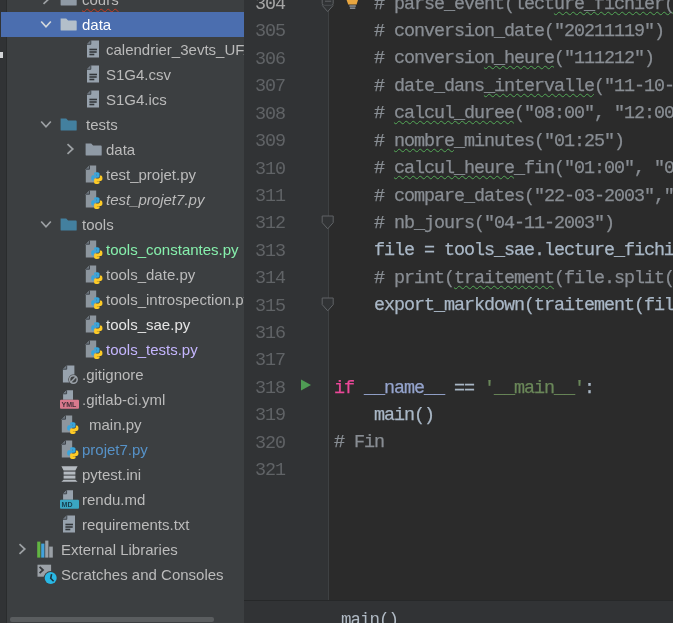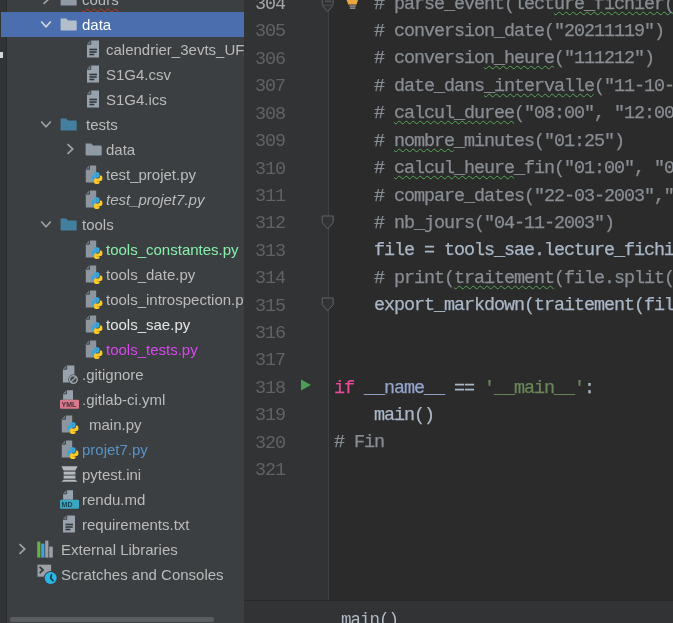--- a/index.html
+++ b/index.html
@@ -187,21 +187,21 @@
 <div class="row" style="top:336.7px">
         <svg class="ic" style="left:84.5px;top:3px" width="19" height="19" viewBox="0 0 19 19">
           <path d="M4.5 0.4 H11.2 V17.6 H0.8 V4.2 Z" fill="#8d969e"></path>
           <path d="M0.8 4.2 L4.5 0.4 V4.2 Z" fill="#6d757d"></path>
           <path d="M0.8 4.2 H4.5 V0.4" stroke="#393e44" stroke-width="0.9" fill="none"></path>
           <g transform="translate(5.1,6.4) scale(0.56)">
             <path d="M11.86 1.5c-5.1 0-4.78 2.22-4.78 2.22l.006 2.3h4.87v.69H5.14s-3.27-.37-3.27 4.78 2.85 4.96 2.85 4.96h1.7v-2.39s-.09-2.85 2.81-2.85h4.83s2.72.04 2.72-2.63V4.1s.41-2.6-4.92-2.6z" fill="#38a5dc"></path>
             <path d="M12.1 22.3c5.1 0 4.78-2.22 4.78-2.22l-.006-2.3h-4.87v-.69h6.82s3.27.37 3.27-4.78-2.85-4.96-2.85-4.96h-1.7v2.39s.09 2.85-2.81 2.85h-4.83s-2.72-.04-2.72 2.63v4.48s-.41 2.6 4.92 2.6z" fill="#fecb26"></path>
           </g>
         </svg>
-        <div class="lbl" style="left:106px;"><span style="color:#d946ef">tools_tests.py</span></div>
+        <div class="lbl" style="left:106px;"><span style="color:#c4b5fd">tools_tests.py</span></div>
       </div>
 <div class="row" style="top:361.7px">
         <svg class="ic" style="left:60px;top:3.5px" width="20" height="20" viewBox="0 0 20 20">
           <path d="M6.7 0.4 H14.4 V17.4 H2.9 V4.2 Z" fill="#97a2ad"></path>
           <path d="M2.9 4.2 L6.7 0.4 V4.2 Z" fill="#727b84"></path>
           <path d="M2.9 4.2 H6.7 V0.4" stroke="#3a3f45" stroke-width="0.9" fill="none"></path>
           <circle cx="13.4" cy="14.5" r="5.1" fill="#3c3f41"></circle>
           <circle cx="13.4" cy="14.5" r="3.8" fill="none" stroke="#9aa1a8" stroke-width="1.5"></circle>
           <line x1="10.7" y1="17.2" x2="16.1" y2="11.8" stroke="#9aa1a8" stroke-width="1.5"></line>
         </svg>

